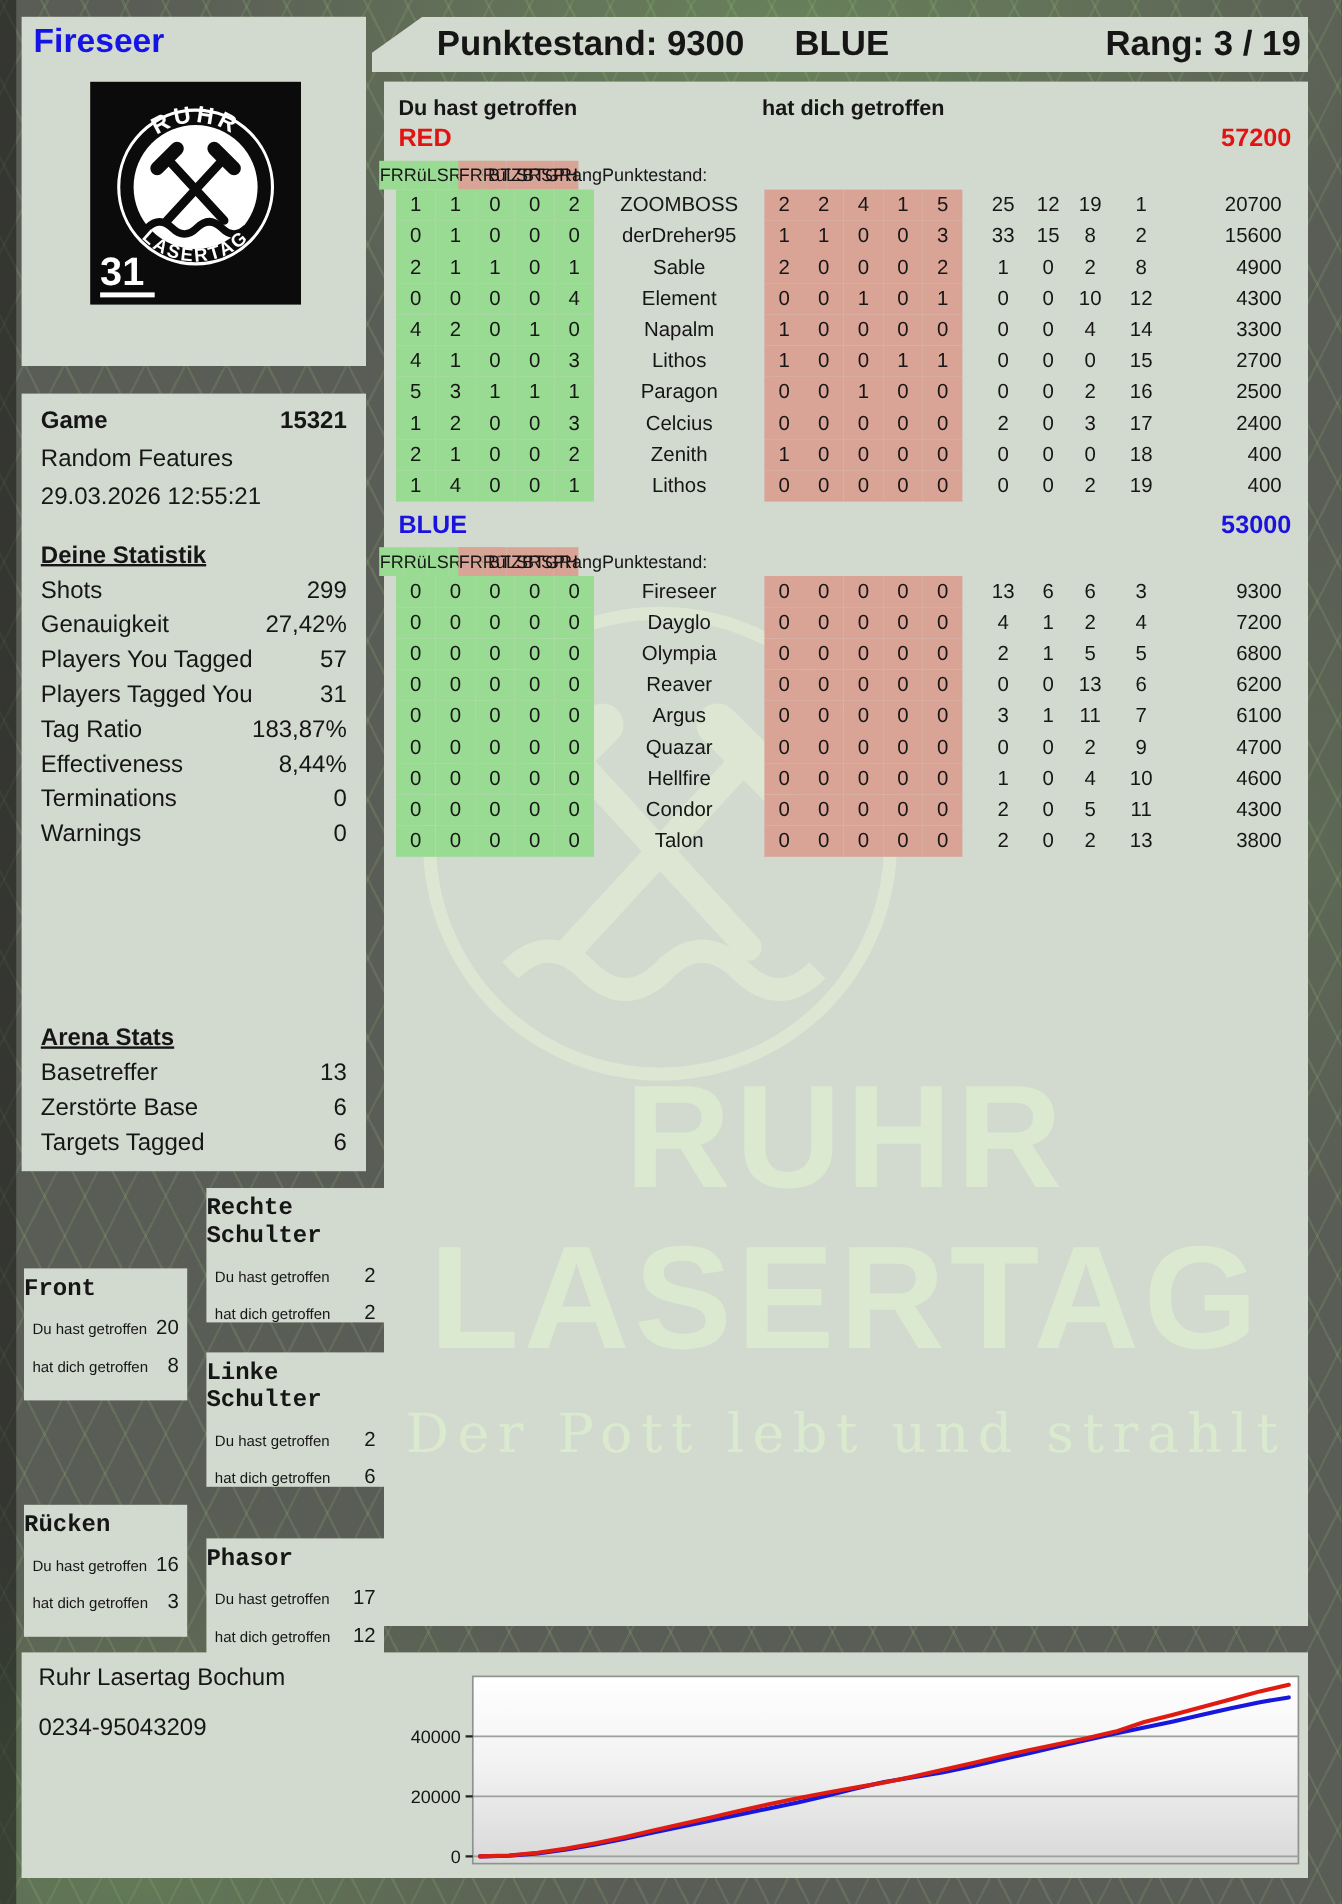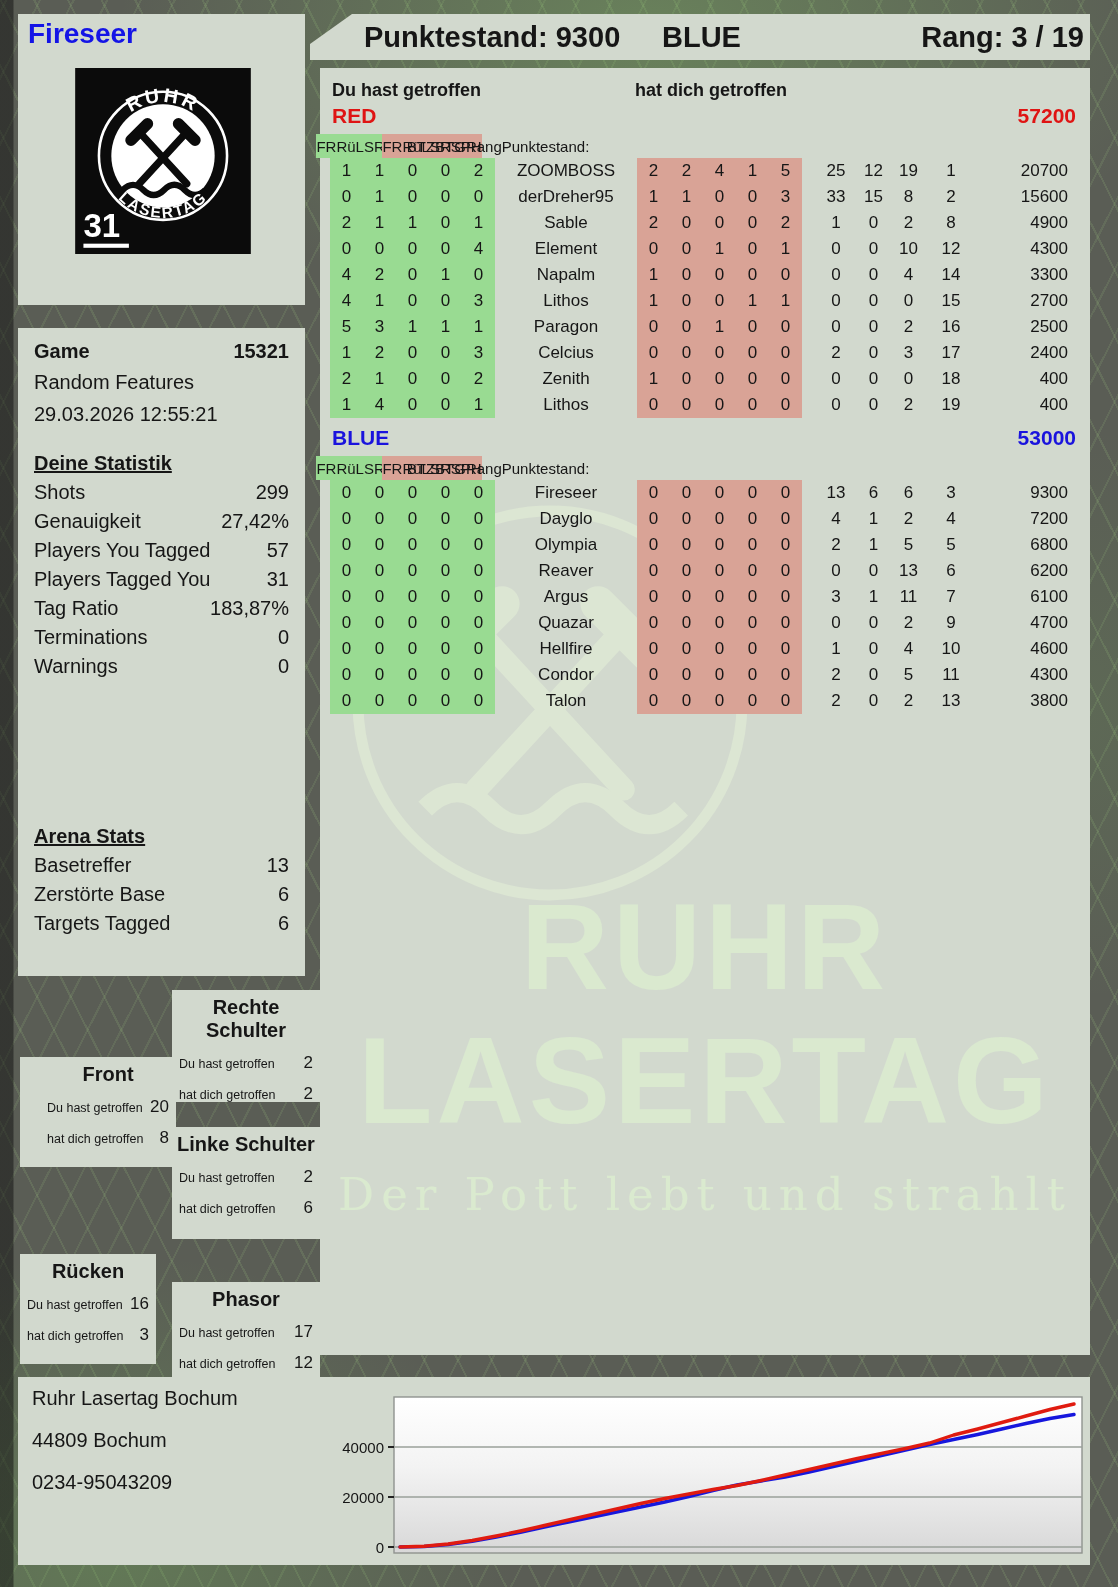--- a/index.html
+++ b/index.html
@@ -25,26 +25,26 @@
   #panel-game{left:18px;top:328px;width:287px;height:648px;padding:8px 16px;box-sizing:border-box;font-size:20px;}
   .kv{display:flex;justify-content:space-between;align-items:baseline;line-height:30px;}
   .kv.bold,.sec-title{font-weight:bold;align-items:center;}
   #game-mode,#game-datetime{line-height:32px;}
   .sec-title{margin-top:18px;line-height:30px;text-decoration:underline;}
   .stat-list .kv{line-height:29px;}
   #arena-title{margin-top:140px;}
 
   
   .body-box{position:absolute;background:#d2d9ce;}
-  div.body-box:nth-of-type(1){left:20px;top:1057px;width:136px;height:110px;padding-left:20px;}
+  div.body-box:nth-of-type(1){left:20px;top:1057px;width:136px;height:110px;}
   div.body-box:nth-of-type(2){left:20px;top:1254px;width:136px;height:110px;}
   div.body-box:nth-of-type(3){left:172px;top:990px;width:148px;height:112px;}
   div.body-box:nth-of-type(4){left:172px;top:1127px;width:148px;height:112px;}
   div.body-box:nth-of-type(5){left:172px;top:1250px;width:148px;height:114px;margin-top:32px;}
-  .bb-title{text-align:center;font-weight:bold;font-size:20px;padding-top:6px;}
+  .bb-title{text-align:left;font-weight:bold;font-size:20px;padding-top:6px;font-family:Liberation Mono, monospace;}
   .bb-row{display:flex;justify-content:space-between;align-items:baseline;padding:0 7px;margin-top:11px;}
   .bb-label{font-size:12.5px;}
   .bb-val{font-size:17px;}
 
   #panel-venue{left:18px;top:1377px;width:287px;height:188px;padding:0 14px;box-sizing:border-box;}
   .venue-line{font-size:20px;line-height:42px;}
 
   
   #band-header{position:absolute;left:310px;top:14px;width:780px;height:46px;background:#d2d9ce;
     clip-path:polygon(42px 0,100% 0,100% 100%,0 100%,0 30px);font-size:29px;font-weight:bold;}
@@ -150,20 +150,24 @@
         <div class="kv">
           <span>Players Tagged You</span>
           <span>31</span>
         </div>
 
         <div class="kv">
           <span>Tag Ratio</span>
           <span>183,87%</span>
         </div>
 
+        <div class="kv">
+          <span>Effectiveness</span>
+          <span>8,44%</span>
+        </div>
 
         <div class="kv">
           <span>Terminations</span>
           <span>0</span>
         </div>
 
         <div class="kv">
           <span>Warnings</span>
           <span>0</span>
         </div>
@@ -250,21 +254,20 @@
           <span class="bb-val">12</span>
         </div>
       </div>
     </div>
 
   <section class="panel" id="panel-venue">
 
       <div class="venue-line">Ruhr Lasertag Bochum</div>
 
 
-      <div class="venue-line">44809 Bochum</div>
 
       <div class="venue-line">0234-95043209</div>
     </section>
 
   <header id="band-header">
     <span id="hdr-score">Punktestand: 9300</span>
     <span id="hdr-team">BLUE</span>
     <span id="hdr-rang">Rang: 3 / 19</span>
   </header>
 

